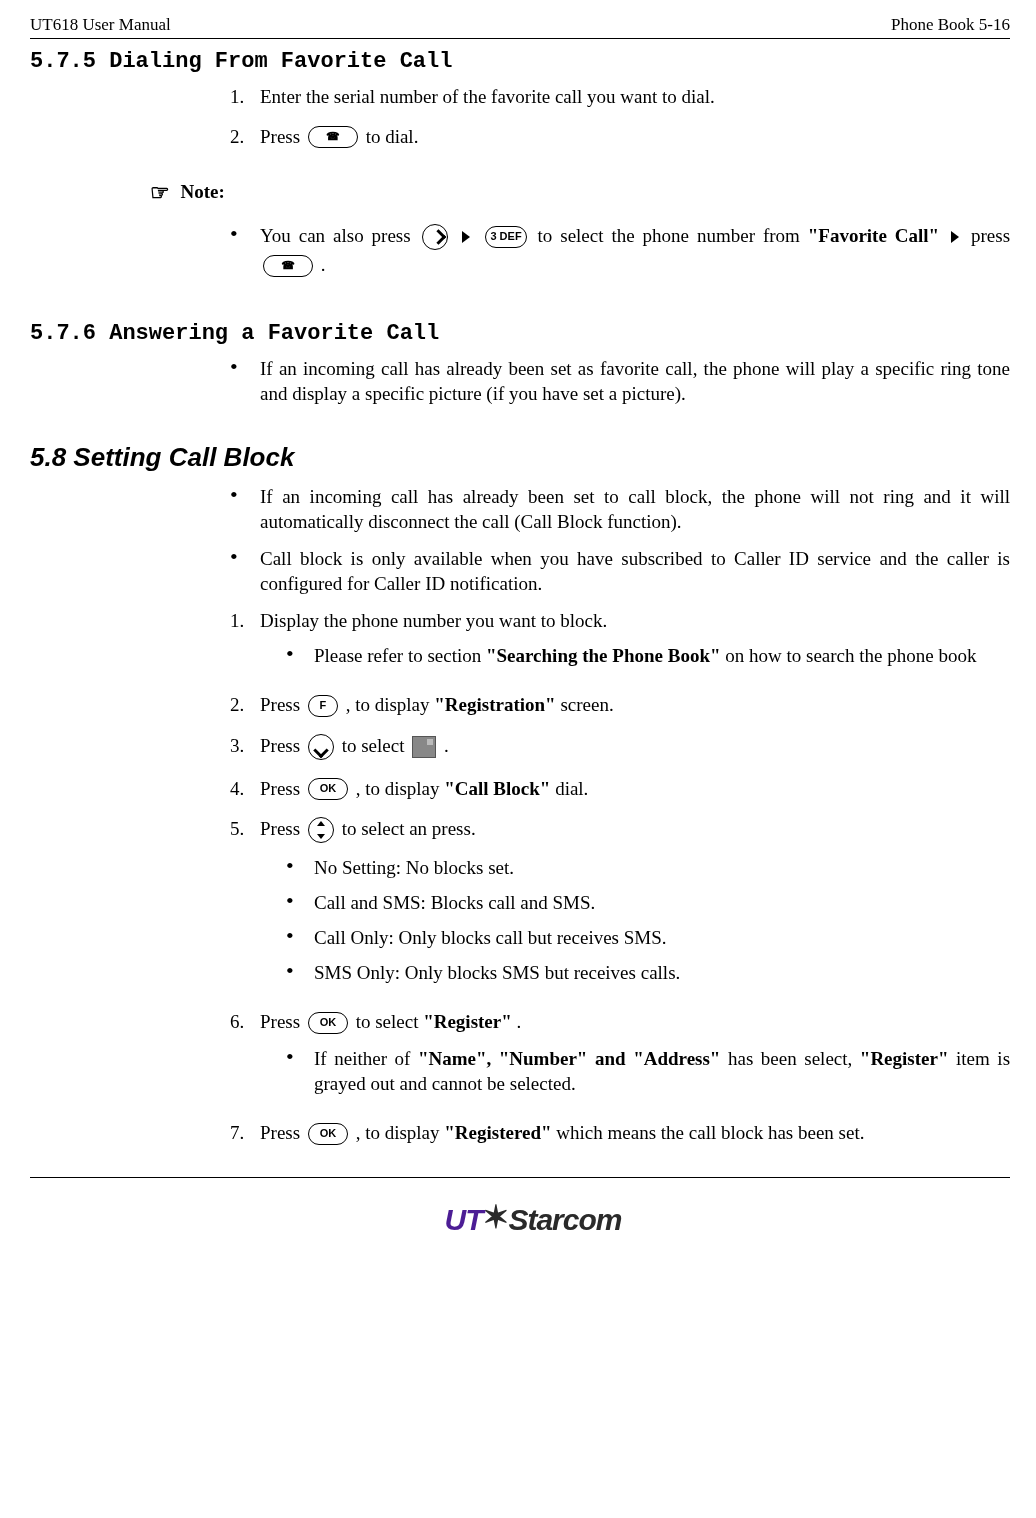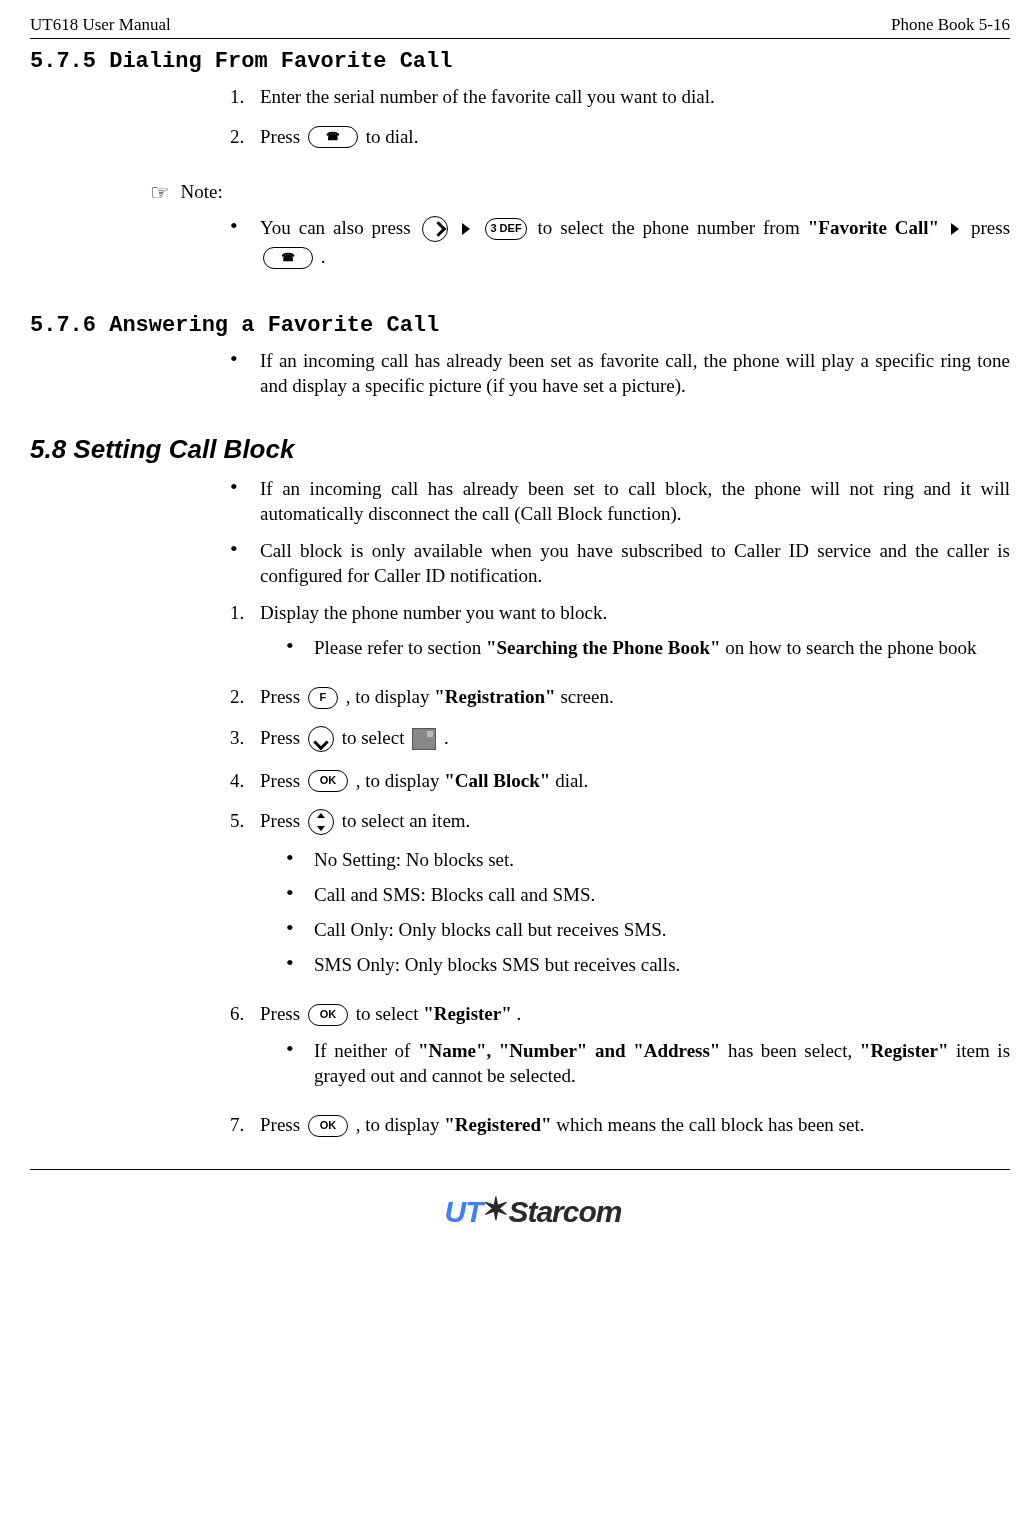--- a/index.html
+++ b/index.html
@@ -44,23 +44,23 @@
     margin: 34px 0 10px 0;
   }
   .body-block {
     margin-left: 200px;
     text-align: justify;
   }
   .note-block {
     margin-left: 120px;
   }
   .note-label {
-    font-weight: 400;
+    font-weight: 700;
     margin-top: 28px;
-    margin-bottom: 8px;
+    margin-bottom: 16px;
   }
   ul, ol {
     margin: 0;
     padding: 0;
   }
   ol.numbered {
     list-style: none;
     counter-reset: num;
   }
   ol.numbered > li {
@@ -223,21 +223,21 @@
     text-align: center;
   }
   .logo {
     font-family: Arial, Helvetica, sans-serif;
     font-size: 30px;
     font-weight: 700;
     font-style: italic;
     letter-spacing: -1px;
     color: #2a2a2a;
   }
-  .logo .ut { color:#3b82f6;margin-left:26px; }
+  .logo .ut { color:#4c1d95;margin-left:26px; }
   .logo .star { font-style: normal; font-size: 32px; vertical-align: 2px;}
 </style>
 </head>
 <body>
 
 <div class="page">
 
   <div class="header-row">
     <span>UT618 User Manual</span>
     <span>Phone Book   5-16</span>
@@ -347,21 +347,21 @@
           <span>, to display </span>
           <span class="bold">"Call Block"</span>
           <span> dial.</span>
         </span>
       </li>
 
       <li>
         <span class="li-body">
           <span>Press </span>
           <span class="navkey updown"></span>
-          <span> to select an item.</span>
+          <span> to select an press.</span>
           <ul class="sub-bullets">
             <li>
                 <span class="li-body">No Setting: No blocks set.</span>
               </li>
             <li>
                 <span class="li-body">Call and SMS: Blocks call and SMS.</span>
               </li>
             <li>
                 <span class="li-body">Call Only: Only blocks call but receives SMS.</span>
               </li>

